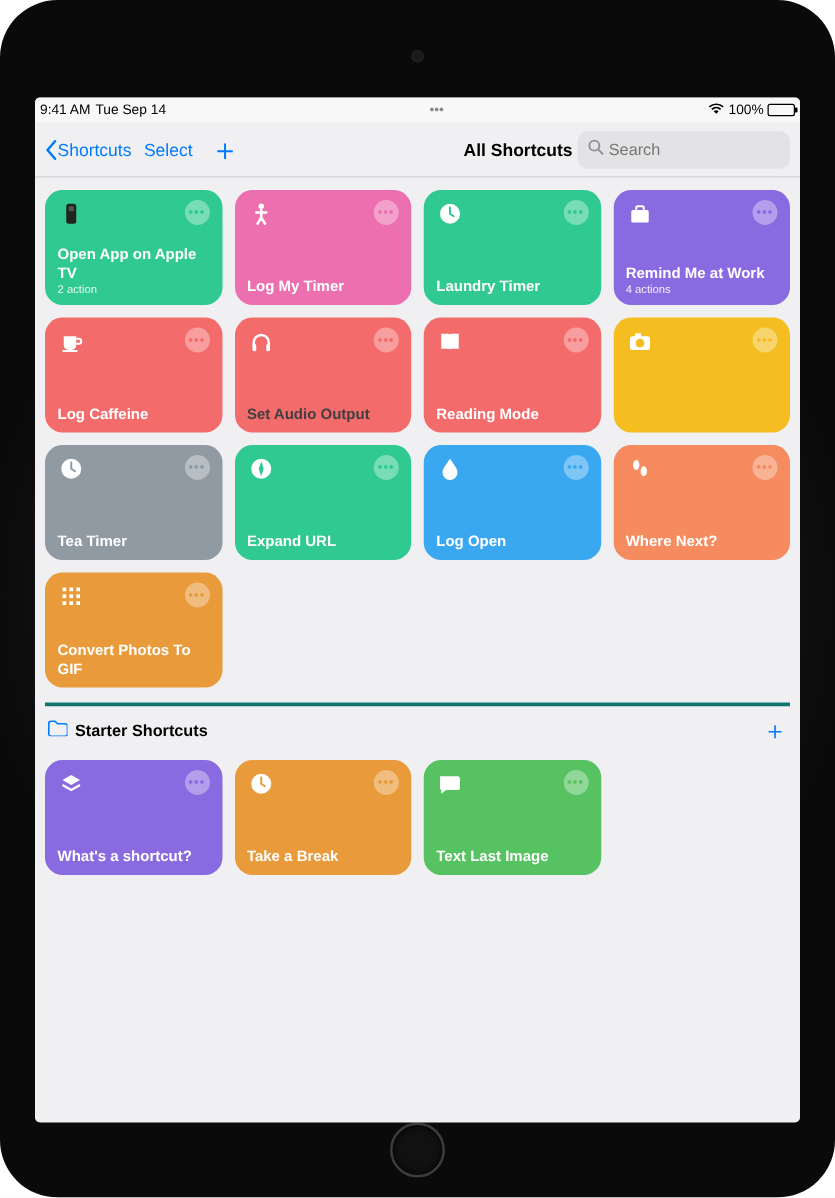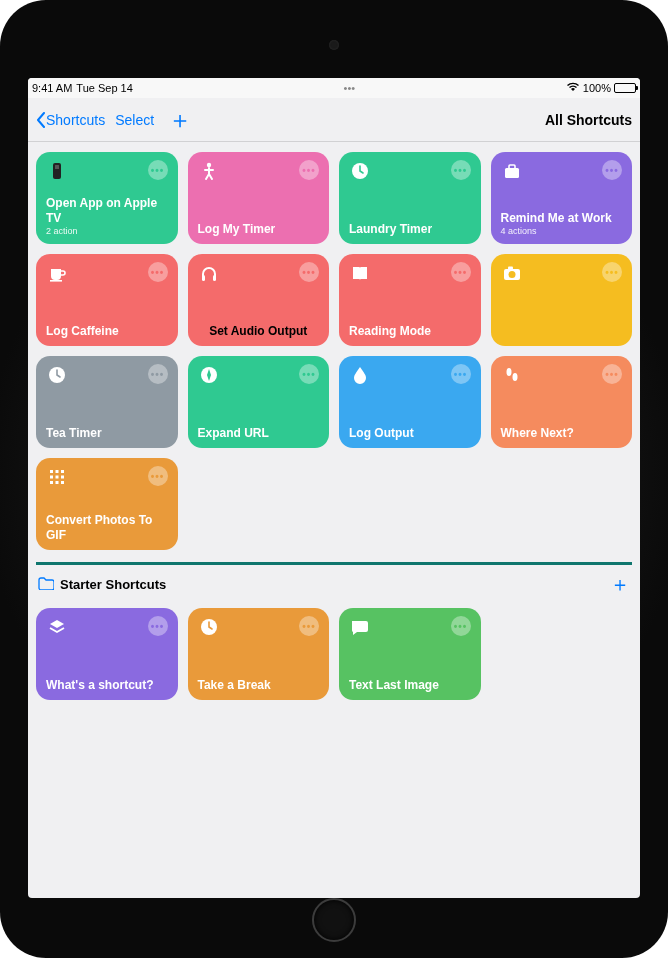--- a/index.html
+++ b/index.html
@@ -144,20 +144,30 @@
     <div class="navbar">
       <div class="back-btn">
         <svg width="10" height="16" viewBox="0 0 10 16">
             <path d="M8 1 L2 8 L8 15" stroke="#007aff" stroke-width="2" fill="none" stroke-linecap="round" stroke-linejoin="round"></path>
           </svg>
         <span>Shortcuts</span>
       </div>
       <div class="select-btn">Select</div>
       <div class="add-btn">＋</div>
       <div class="nav-title">All Shortcuts</div>
+      <div class="search-wrap">
+        <span class="search-icon">
+          <svg width="13" height="13" viewBox="0 0 13 13">
+              <circle cx="5.5" cy="5.5" r="4" stroke="#8e8e93" stroke-width="1.5" fill="none"></circle>
+              <line x1="8.5" y1="8.5" x2="12" y2="12" stroke="#8e8e93" stroke-width="1.5" stroke-linecap="round"></line>
+            </svg>
+        </span>
+        <input class="search-input" placeholder="Search" style="">
+
+      </div>
     </div>
 
     <div class="content">
 
       <div class="grid" id="grid-main">
           <div class="tile" style="background: rgb(47, 201, 145); color: rgb(47, 201, 145);">
             <div class="tile-top">
               <div class="tile-icon">
                 <svg viewBox="0 0 20 20">
                   <use href="#ico-appletv"></use>
@@ -226,21 +236,21 @@
           <div class="tile" style="background: rgb(244, 107, 107); color: rgb(244, 107, 107);">
             <div class="tile-top">
               <div class="tile-icon">
                 <svg viewBox="0 0 20 20">
                   <use href="#ico-headphones"></use>
                 </svg>
               </div>
               <div class="tile-more" style="color: rgb(244, 107, 107);">•••</div>
             </div>
             <div class="tile-bottom">
-              <div class="tile-title" style="color: #000000; text-align: center;">Set Audio Output</div>
+              <div class="tile-title" style="color: #404040;">Set Audio Output</div>
             </div>
           </div>
           <div class="tile" style="background: rgb(244, 107, 107); color: rgb(244, 107, 107);">
             <div class="tile-top">
               <div class="tile-icon">
                 <svg viewBox="0 0 20 20">
                   <use href="#ico-book"></use>
                 </svg>
               </div>
               <div class="tile-more" style="color: rgb(244, 107, 107);">•••</div>
@@ -288,21 +298,21 @@
           <div class="tile" style="background: rgb(58, 168, 240); color: rgb(58, 168, 240);">
             <div class="tile-top">
               <div class="tile-icon">
                 <svg viewBox="0 0 20 20">
                   <use href="#ico-drop"></use>
                 </svg>
               </div>
               <div class="tile-more" style="color: rgb(58, 168, 240);">•••</div>
             </div>
             <div class="tile-bottom">
-              <div class="tile-title" style="color: rgb(255, 255, 255);">Log Output</div>
+              <div class="tile-title" style="color: rgb(255, 255, 255);">Log Open</div>
             </div>
           </div>
           <div class="tile" style="background: rgb(245, 139, 94); color: rgb(245, 139, 94);">
             <div class="tile-top">
               <div class="tile-icon">
                 <svg viewBox="0 0 20 20">
                   <use href="#ico-steps"></use>
                 </svg>
               </div>
               <div class="tile-more" style="color: rgb(245, 139, 94);">•••</div>

